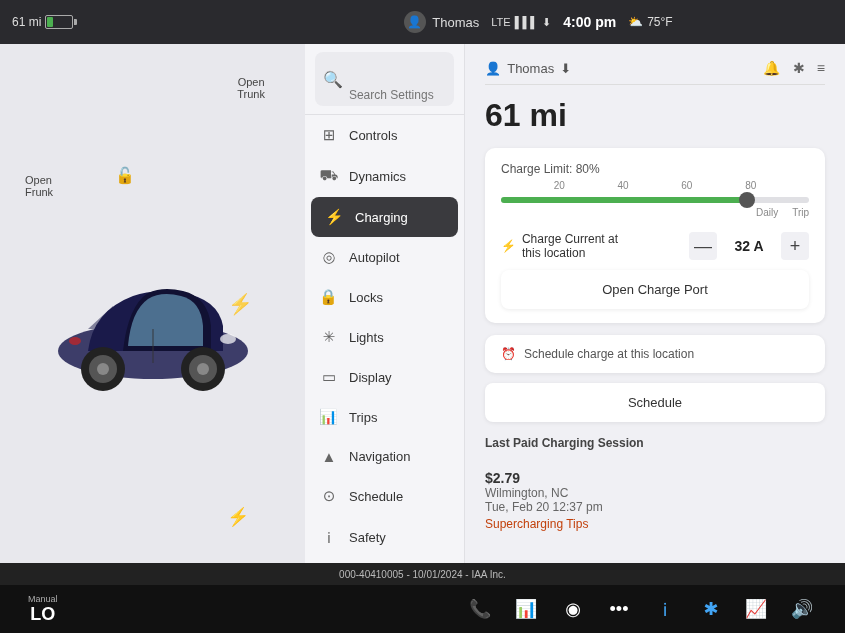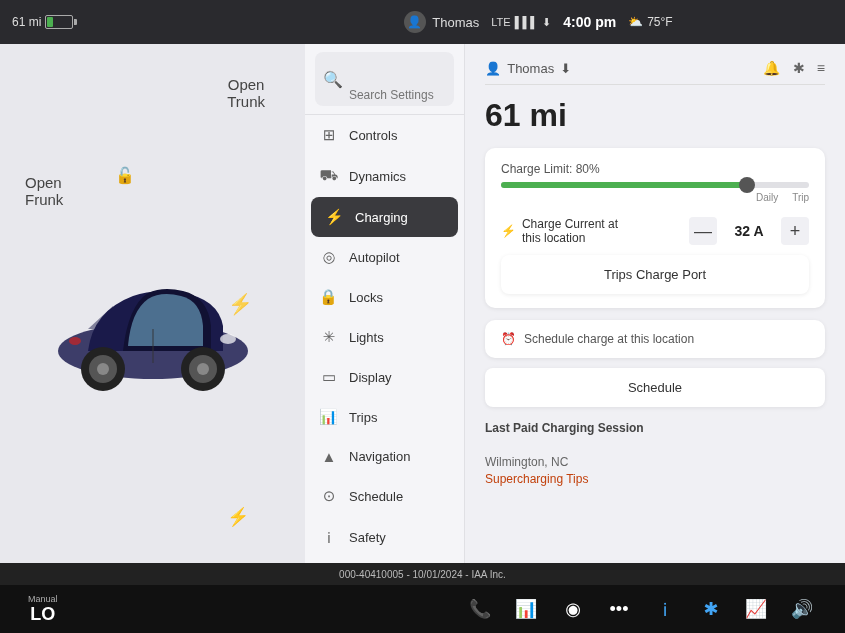--- a/index.html
+++ b/index.html
@@ -188,21 +188,21 @@
       left: 0;
       right: 0;
       bottom: 70px;
       display: flex;
       align-items: center;
       justify-content: center;
     }
     .car-label {
       position: absolute;
       color: #444;
-      font-size: 15px;
+      font-size: 11px;
       cursor: pointer;
     }
     .car-label.open-trunk { top: 32px; right: 40px; text-align: center; }
     .car-label.open-frunk { top: 130px; left: 25px; }
     .lock-icon-pos {
       position: absolute;
       top: 122px;
       left: 115px;
       color: #555;
       font-size: 16px;
@@ -668,20 +668,28 @@
         <span>≡</span>
       </div>
     </div>
 
     
     <div class="charge-miles">61 mi</div>
 
     
     <div class="charge-card">
       <div class="charge-limit-label">Charge Limit: 80%</div>
+      <div class="slider-scale">
+        <span></span>
+        <span>20</span>
+        <span>40</span>
+        <span>60</span>
+        <span>80</span>
+        <span></span>
+      </div>
       <div class="slider-track">
         <div class="slider-fill"></div>
         <div class="slider-thumb"></div>
       </div>
       <div class="slider-bottom-labels">
         <span>Daily</span>
         <span>Trip</span>
       </div>
 
       
@@ -691,35 +699,37 @@
           <span>Charge Current at<br>this location</span>
         </div>
         <div class="charge-current-controls">
           <div class="ctrl-btn">—</div>
           <span class="charge-value">32 A</span>
           <div class="ctrl-btn">+</div>
         </div>
       </div>
 
       
-      <button class="open-charge-port-btn">Trips Charge Port</button>
+      <button class="open-charge-port-btn">Open Charge Port</button>
     </div>
 
     
     <div class="schedule-section">
       <span>⏰</span>
       <span>Schedule charge at this location</span>
     </div>
 
     <button class="schedule-btn">Schedule</button>
 
     
     <div class="last-session">
       <div class="last-session-title">Last Paid Charging Session</div>
+      <div class="last-session-amount">$2.79</div>
       <div class="last-session-location">Wilmington, NC</div>
+      <div class="last-session-time">Tue, Feb 20 12:37 pm</div>
       <a class="supercharging-link">Supercharging Tips</a>
     </div>
   </div>
 </div>
 
 <div class="footer-info">
   <span>000-40410005 - 10/01/2024 - IAA Inc.</span>
 </div>
 
 <div class="bottom-bar">

